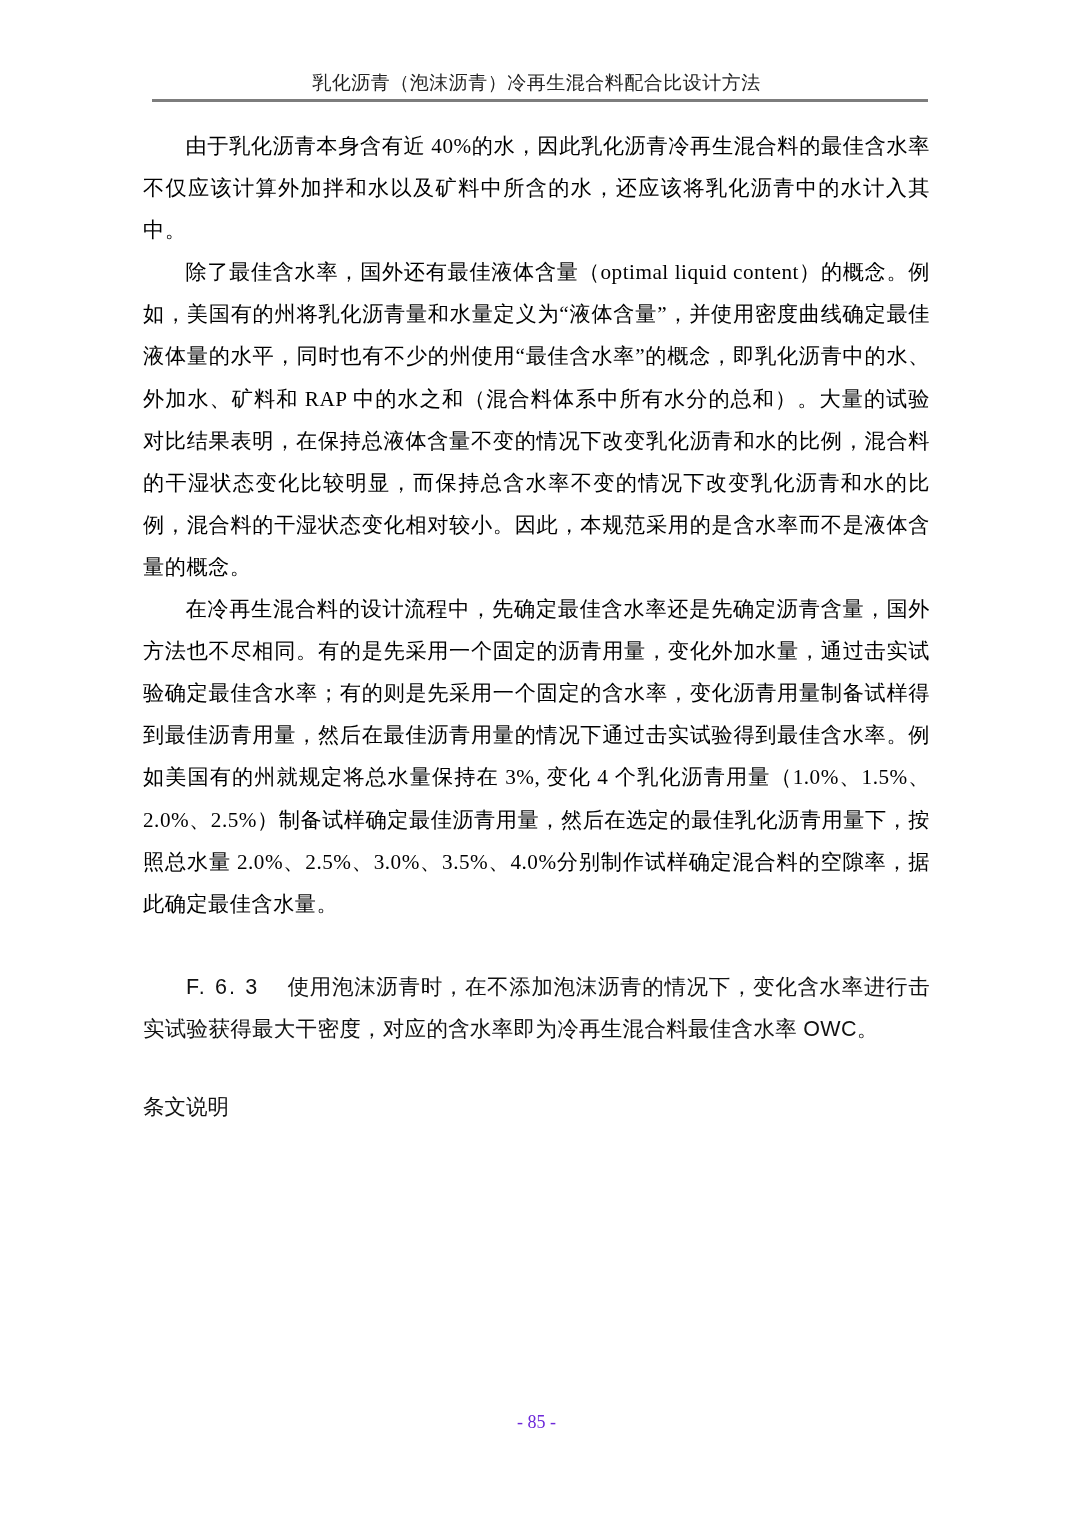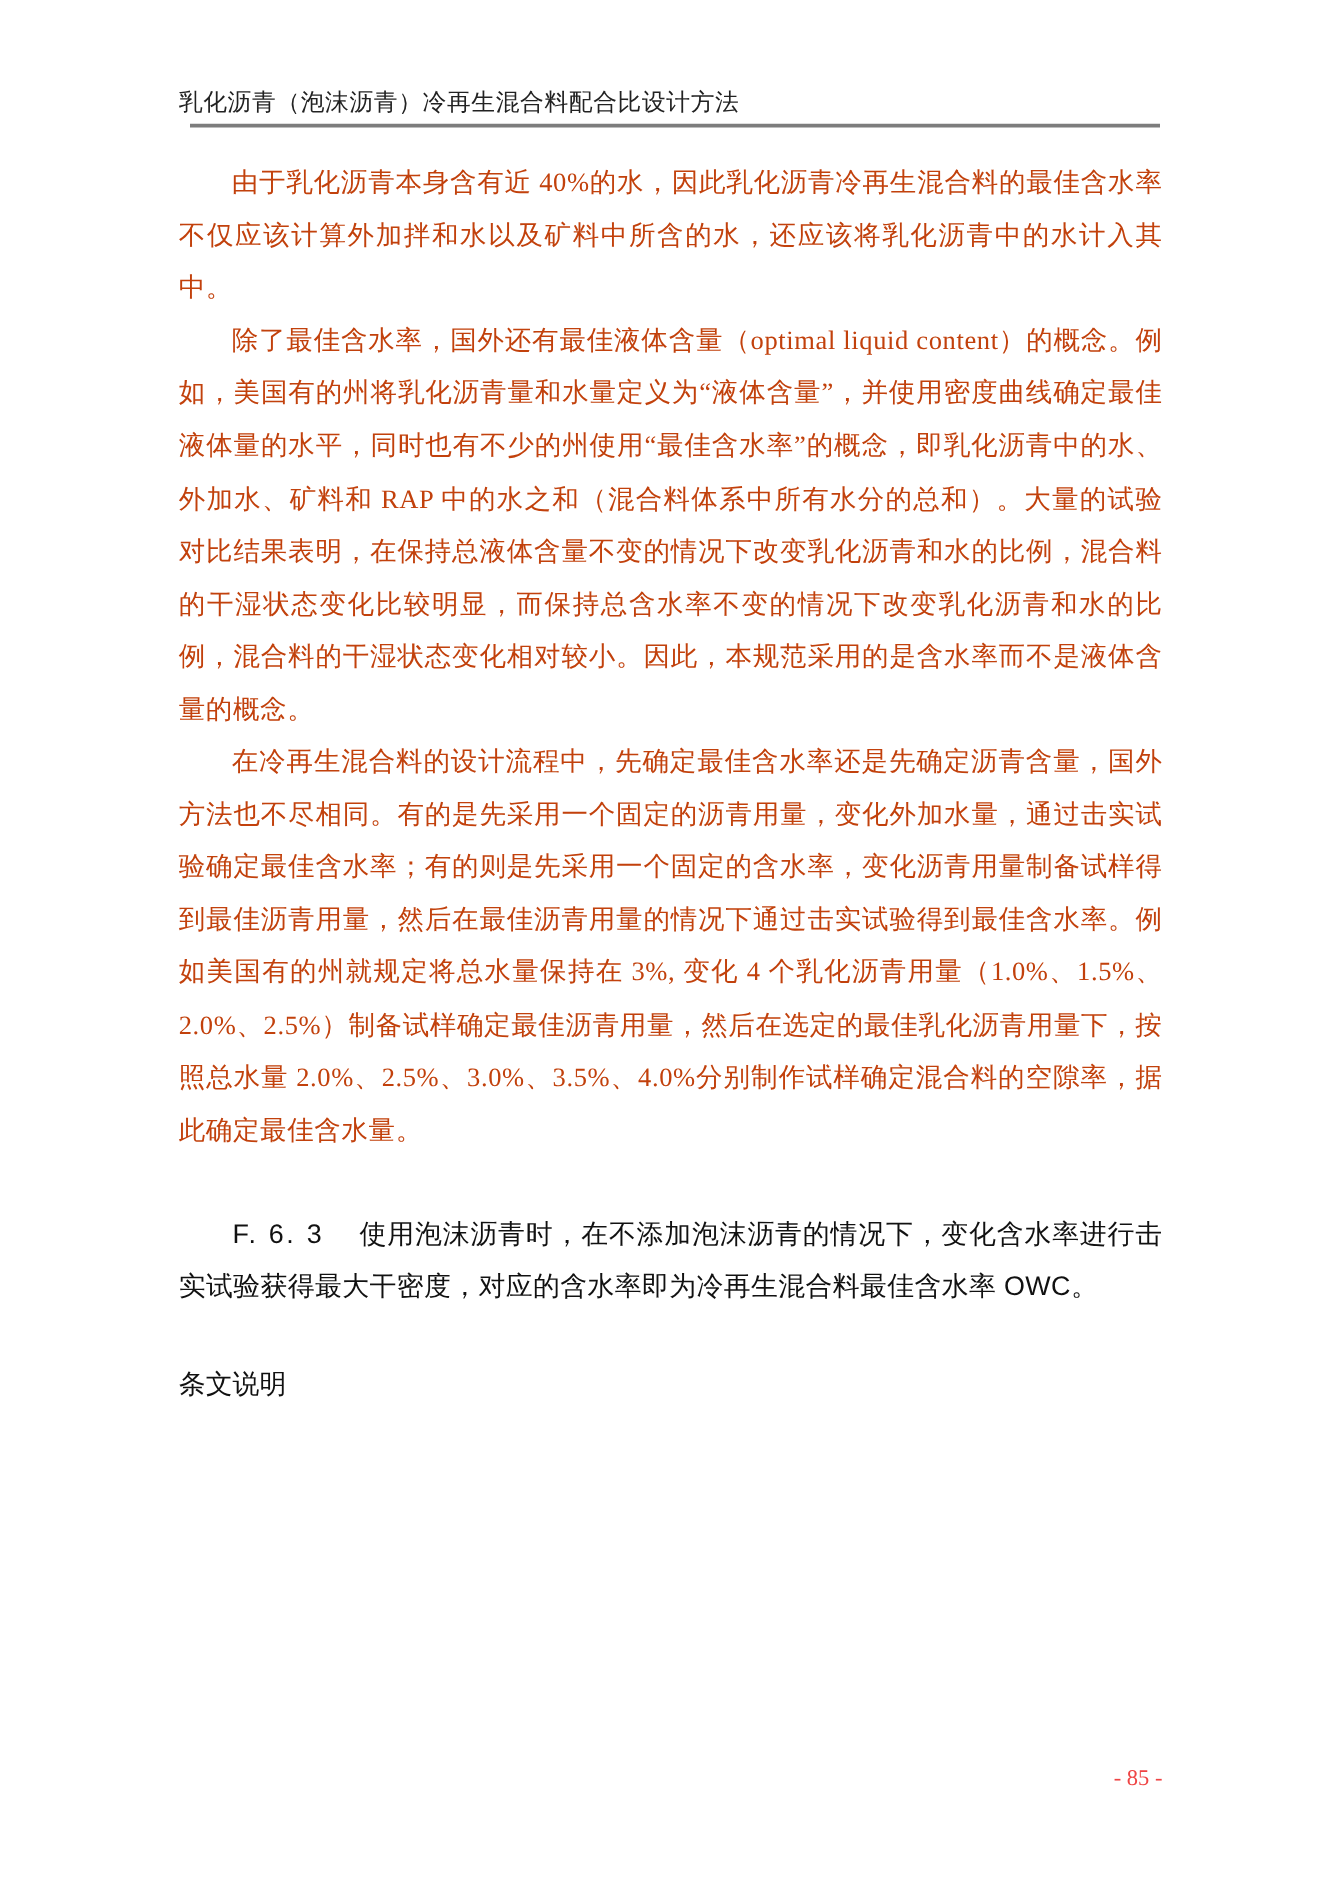--- a/index.html
+++ b/index.html
@@ -19,21 +19,21 @@
     position: absolute;
     inset: 0;
     background: #ffffff;
   }
   
   .running-header {
     position: absolute;
     left: 143px;
     top: 70px;
     width: 787px;
-    text-align: left;
+    text-align: center;
     font-size: 19px;
     line-height: 26px;
     letter-spacing: 0.5px;
     color: #222222;
     font-family: "Liberation Serif", "DejaVu Serif", serif;
   }
   .header-rule {
     position: absolute;
     left: 152px;
     top: 99px;
@@ -49,21 +49,21 @@
     width: 787px;
   }
   .body-para {
     margin: 0;
     font-size: 21.2px;
     line-height: 42.1px;
     text-align: justify;
     text-indent: 2em;
     letter-spacing: 0.5px;
     font-family: "Liberation Serif", "DejaVu Serif", serif;
-    color: #c2410c;
+    color: #000000;
   }
   .provision-para {
     margin: 41px 0 0 0;
     font-size: 21.5px;
     line-height: 42.1px;
     text-align: justify;
     text-indent: 2em;
     letter-spacing: 0.3px;
     font-family: "Liberation Sans", "DejaVu Sans", sans-serif;
     color: #111111;
@@ -90,24 +90,24 @@
     letter-spacing: 0.5px;
     font-family: "Liberation Serif", "DejaVu Serif", serif;
     color: #1a1a1a;
   }
   
   .page-footer {
     position: absolute;
     left: 143px;
     top: 1410px;
     width: 787px;
-    text-align: right;
+    text-align: center;
     font-size: 18px;
     line-height: 24px;
-    color: #ef4444;
+    color: #6d28d9;
     font-family: "Liberation Serif", "DejaVu Serif", serif;
   }
 </style>
 </head>
 <body>
 
 <div class="page">
 
   <div class="running-header">乳化沥青（泡沫沥青）冷再生混合料配合比设计方法</div>
 

